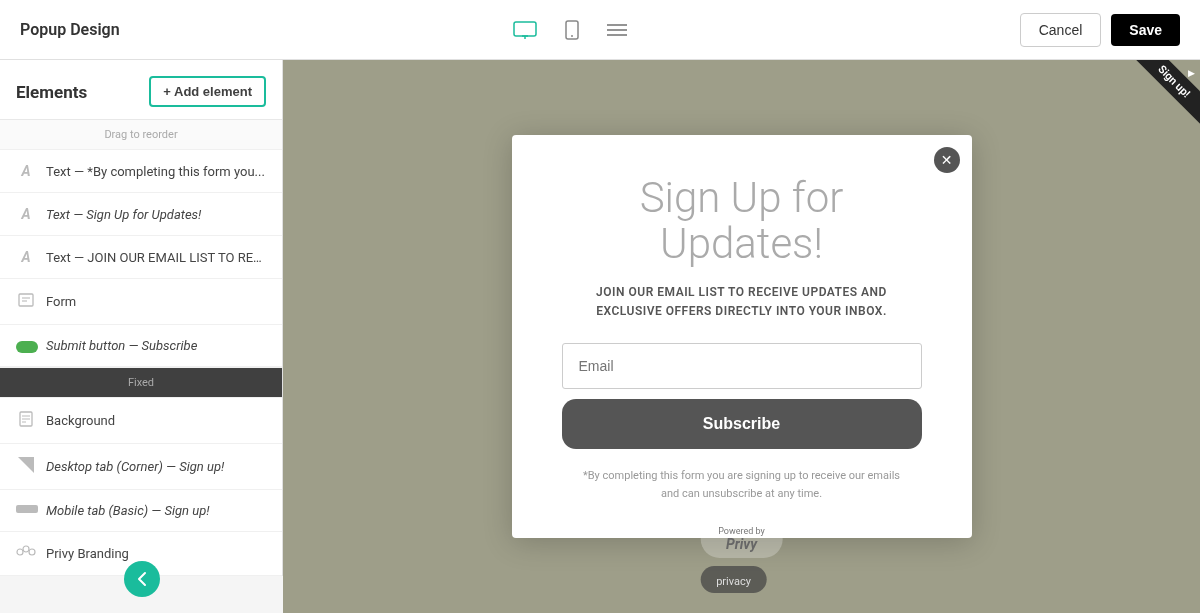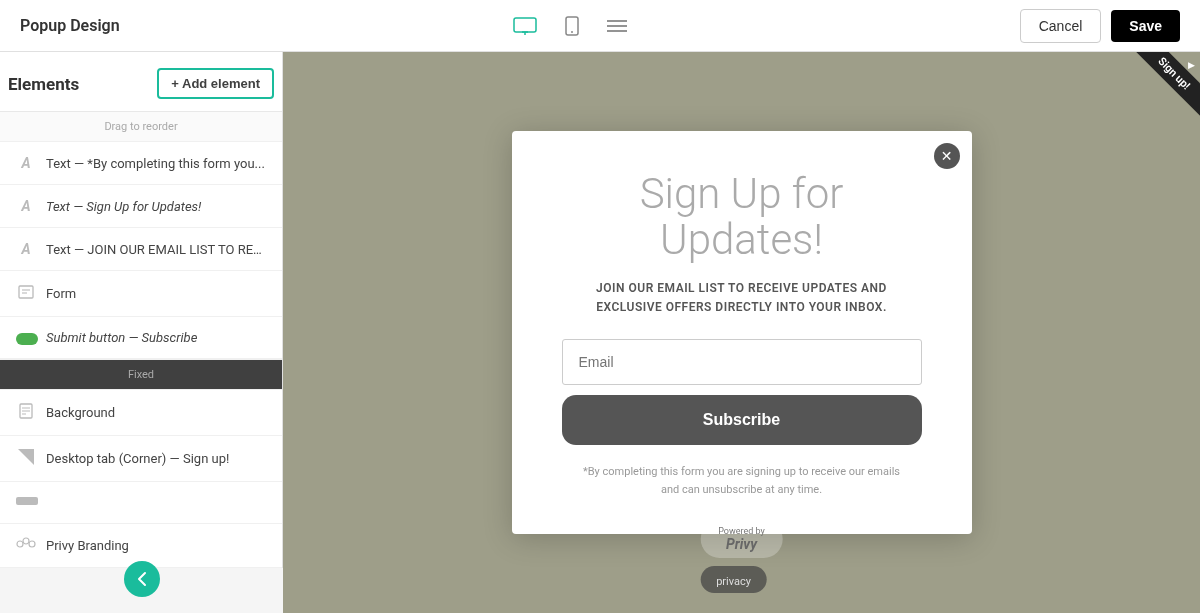--- a/index.html
+++ b/index.html
@@ -1,42 +1,42 @@
 <!DOCTYPE html>
 <html><head>
   <meta charset="utf-8">
   <style>
     * { box-sizing: border-box; margin: 0; padding: 0; }
     body { font-family: -apple-system, BlinkMacSystemFont, 'Segoe UI', Roboto, sans-serif; background: #f5f5f5; height: 613px; overflow: hidden; display: flex; flex-direction: column; }
 
     
     .topbar {
       display: flex; align-items: center; justify-content: space-between;
-      padding: 0 20px; height: 52px; background: #fff;
+      padding: 0 20px; height: 60px; background: #fff;
       border-bottom: 1px solid #e0e0e0; flex-shrink: 0;
     }
     .topbar-title { font-size: 16px; font-weight: 600; color: #333; }
     .topbar-center { display: flex; align-items: center; gap: 16px; }
     .topbar-right { display: flex; align-items: center; gap: 10px; }
     .icon-btn { background: none; border: none; cursor: pointer; padding: 6px; color: #666; }
     .icon-btn svg { display: block; }
     .btn-cancel { background: #fff; border: 1px solid #ccc; border-radius: 4px; padding: 8px 18px; font-size: 14px; cursor: pointer; color: #333; }
     .btn-save { background: #000000; border: none; border-radius: 4px; padding: 8px 18px; font-size: 14px; cursor: pointer; color: #fff; font-weight: 600; }
 
     
     .main { display: flex; flex: 1; overflow: hidden; }
 
     
     .sidebar {
       width: 283px; background: #fff; border-right: 1px solid #e0e0e0;
       display: flex; flex-direction: column; flex-shrink: 0; overflow-y: auto;
     }
     .sidebar-header {
       display: flex; align-items: center; justify-content: space-between;
-      padding: 16px 8px 12px; border-bottom: 1px solid #e8e8e8;
+      padding: 16px 16px 12px; border-bottom: 1px solid #e8e8e8;
     }
     .sidebar-title { font-size: 17px; font-weight: 700; color: #333; }
     .add-element-btn {
       display: flex; align-items: center; gap: 5px;
       border: 2px solid #1abc9c; color: #404040; background: #fff;
       border-radius: 4px; padding: 6px 12px; font-size: 13px; font-weight: 600; cursor: pointer;
     }
     .drag-label {
       text-align: center; font-size: 11px; color: #aaa;
       padding: 8px 0; background: #fafafa; border-bottom: 1px solid #f0f0f0;
@@ -218,29 +218,30 @@
         </span>
         <span class="item-text">Background</span>
       </div>
 
       <div class="sidebar-item">
         <span class="item-icon">
           <svg width="16" height="16" viewBox="0 0 16 16" fill="none">
             <polygon points="0,0 16,0 16,16" fill="#bbb"></polygon>
           </svg>
         </span>
-        <span class="item-text" style="">Desktop tab (Corner) — Sign up!</span>
+        <span class="item-text" style="font-style:italic;">Desktop tab (Corner) — Sign up!</span>
       </div>
 
       <div class="sidebar-item">
         <span class="item-icon">
           <svg width="22" height="12" viewBox="0 0 22 12" fill="none">
             <rect x="0" y="2" width="22" height="8" rx="2" fill="#bbb"></rect>
           </svg>
         </span>
+        <span class="item-text" style="font-style:italic;">Mobile tab (Basic) — Sign up!</span>
       </div>
 
       <div class="sidebar-item">
         <span class="item-icon">
           <svg width="20" height="14" viewBox="0 0 20 14" fill="none">
             <circle cx="4" cy="7" r="3" stroke="#bbb" stroke-width="1.2"></circle>
             <circle cx="10" cy="4" r="3" stroke="#bbb" stroke-width="1.2"></circle>
             <circle cx="16" cy="7" r="3" stroke="#bbb" stroke-width="1.2"></circle>
           </svg>
         </span>

